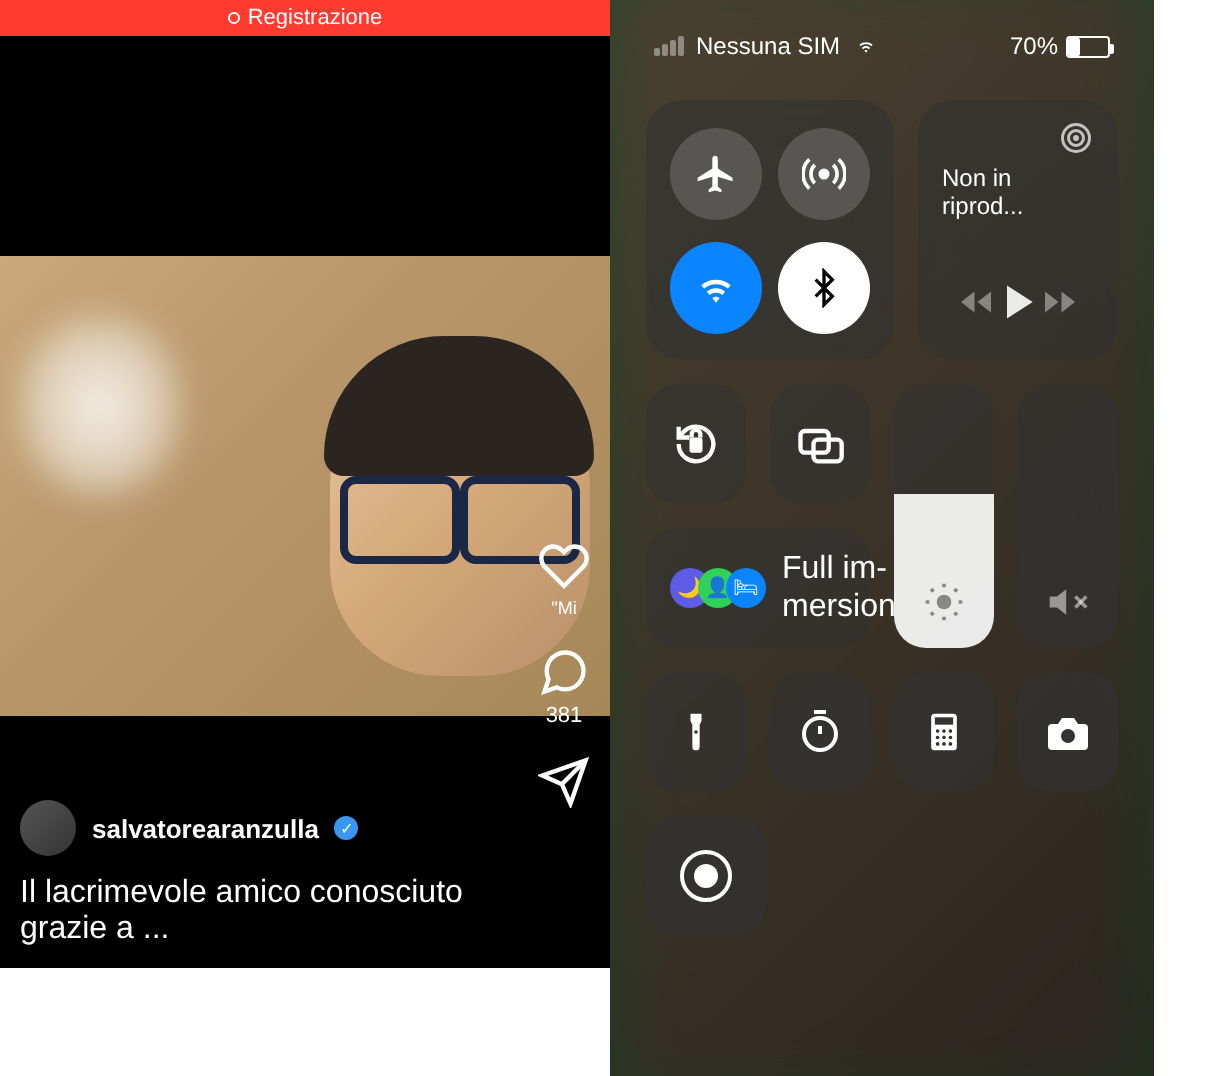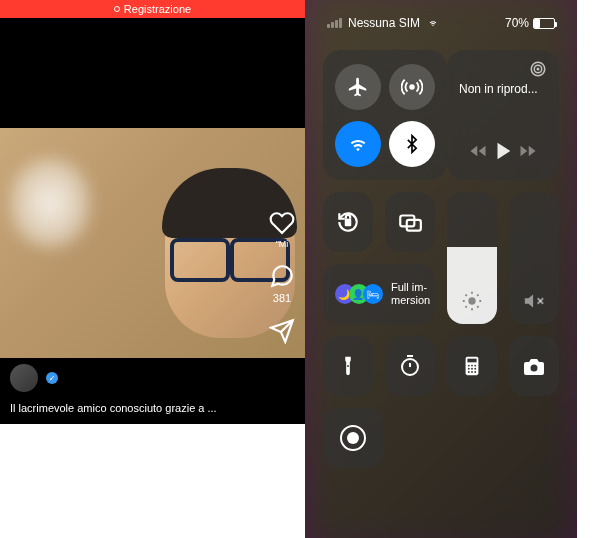--- a/index.html
+++ b/index.html
@@ -1,19 +1,19 @@
 <!DOCTYPE html>
 <html><head>
 <meta charset="utf-8">
 <style>
 * { margin: 0; padding: 0; box-sizing: border-box; }
 body { background: #fff; font-family: -apple-system, BlinkMacSystemFont, "Segoe UI", sans-serif; }
 .container { display: flex; width: 610px; height: 538px; }
-.left-panel { width: 305px; height: 424px; background: #be185d; position: relative; display: flex; flex-direction: column; }
-.right-panel { width: 272px; height: 538px; background: #a21caf; position: relative; display: flex; flex-direction: column; overflow: hidden; }
+.left-panel { width: 305px; height: 484px; background: #be185d; position: relative; display: flex; flex-direction: column; }
+.right-panel { width: 272px; height: 538px; background: #15803d; position: relative; display: flex; flex-direction: column; overflow: hidden; }
 
 
 .rec-bar { background: #ff3b30; height: 18px; display: flex; align-items: center; justify-content: center; gap: 4px; color: #fff; font-size: 11px; }
 .rec-dot { width: 6px; height: 6px; border: 1.5px solid #fff; border-radius: 50%; }
 .back-btn { position: absolute; top: 30px; left: 12px; color: #fff; }
 .video-area { flex: 1; position: relative; background: #000; }
 .video-frame { position: absolute; top: 110px; left: 0; right: 0; height: 230px; background: linear-gradient(135deg, #c9a87a 0%, #b8966a 40%, #a68858 100%); overflow: hidden; }
 .video-frame::before { content: ""; position: absolute; left: 10px; top: 30px; width: 80px; height: 90px; background: radial-gradient(ellipse, #f5f0e8 0%, rgba(245,240,232,0.5) 60%, transparent 100%); border-radius: 40px; filter: blur(8px); }
 .head { position: absolute; right: 10px; top: 40px; width: 160px; height: 180px; }
 .face { position: absolute; width: 130px; height: 160px; right: 0; top: 10px; background: linear-gradient(135deg, #e8c4a0 0%, #d4a878 50%, #b8906a 100%); border-radius: 65px 65px 55px 55px; }
@@ -24,38 +24,38 @@
 .glasses::after { right: 0; }
 .right-actions { position: absolute; right: 10px; bottom: 80px; display: flex; flex-direction: column; align-items: center; gap: 14px; color: #fff; }
 .action-item { display: flex; flex-direction: column; align-items: center; gap: 3px; }
 .action-count { font-size: 11px; color: #fff; }
 .like-label { font-size: 9px; color: #fff; }
 .bottom-info { position: absolute; bottom: 10px; left: 10px; right: 50px; color: #fff; }
 .user-row { display: flex; align-items: center; gap: 8px; margin-bottom: 10px; }
 .avatar { width: 28px; height: 28px; border-radius: 50%; background: linear-gradient(135deg, #555, #333); }
 .username { font-size: 13px; font-weight: 600; color: #fff; }
 .verified { width: 12px; height: 12px; background: #3897f0; border-radius: 50%; display: inline-flex; align-items: center; justify-content: center; color: #fff; font-size: 8px; }
-.caption { font-size: 11px; color: #fff; }
+.caption { font-size: 16px; color: #fff; }
 
 
 .cc-bg { position: absolute; inset: 0; background: linear-gradient(135deg, #8a7a5a 0%, #6a5d48 50%, #4a4238 100%); filter: blur(20px); transform: scale(1.1); }
 .cc-overlay { position: absolute; inset: 0; background: rgba(0,0,0,0.45); }
 .cc-content { position: relative; z-index: 2; padding: 8px 18px; height: 100%; display: flex; flex-direction: column; }
 .status-bar { display: flex; justify-content: space-between; align-items: center; color: #fff; font-size: 12px; height: 30px; padding: 0 4px; margin-bottom: 12px; }
 .status-left { display: flex; align-items: center; gap: 6px; }
 .signal-bars { display: flex; gap: 1px; align-items: flex-end; }
 .bar { width: 3px; background: rgba(255,255,255,0.4); border-radius: 1px; }
 .bar:nth-child(1){height:4px} .bar:nth-child(2){height:6px} .bar:nth-child(3){height:8px} .bar:nth-child(4){height:10px}
 .wifi-mini { width: 14px; height: 10px; }
 .status-right { display: flex; align-items: center; gap: 4px; }
 .battery { width: 22px; height: 11px; border: 1px solid #fff; border-radius: 2px; position: relative; }
 .battery::after { content: ""; position: absolute; right: -3px; top: 3px; width: 2px; height: 5px; background: #fff; border-radius: 0 1px 1px 0; }
 .battery-fill { height: 100%; width: 31%; background: #fff; border-radius: 1px; }
 
-.cc-grid { display: grid; grid-template-columns: 1fr 1fr; gap: 0; }
+.cc-grid { display: grid; grid-template-columns: 1fr 1fr; gap: 12px; }
 .tile { background: rgba(50,50,50,0.65); border-radius: 18px; backdrop-filter: blur(10px); }
 .conn-tile { height: 130px; padding: 12px; display: grid; grid-template-columns: 1fr 1fr; grid-template-rows: 1fr 1fr; gap: 8px; align-items: center; justify-items: center; }
 .conn-btn { width: 46px; height: 46px; border-radius: 50%; display: flex; align-items: center; justify-content: center; }
 .conn-off { background: rgba(120,120,120,0.5); }
 .conn-on-blue { background: #0a84ff; }
 .conn-on-white { background: #fff; color: #000; }
 .media-tile { height: 130px; padding: 14px 12px; display: flex; flex-direction: column; justify-content: space-between; position: relative; }
 .airplay-icon { position: absolute; top: 10px; right: 12px; opacity: 0.7; }
 .media-title { font-size: 12px; color: #fff; margin-top: 18px; }
 .media-controls { display: flex; justify-content: space-around; align-items: center; padding: 0 8px 4px; }
@@ -63,21 +63,21 @@
 .media-btn.dim { opacity: 0.4; }
 
 .row2 { display: grid; grid-template-columns: repeat(4, 1fr); gap: 12px; margin-top: 12px; }
 .small-tile { height: 60px; border-radius: 16px; background: rgba(50,50,50,0.65); display: flex; align-items: center; justify-content: center; color: #fff; }
 .focus-tile { grid-column: span 2; display: flex; align-items: center; gap: 8px; padding: 0 12px; justify-content: flex-start; }
 .focus-icons { display: flex; }
 .focus-icon-badge { width: 20px; height: 20px; border-radius: 50%; margin-left: -6px; display: flex; align-items: center; justify-content: center; font-size: 10px; }
 .focus-icon-badge:first-child { margin-left: 0; background: #5e5ce6; }
 .focus-icon-badge:nth-child(2) { background: #30d158; }
 .focus-icon-badge:nth-child(3) { background: #0a84ff; }
-.focus-text { font-size: 11px; color: #fff; line-height: 1.2; }
+.focus-text { font-size: 16px; color: #fff; line-height: 1.2; }
 
 .slider-tile { grid-row: span 2; height: 132px; background: rgba(50,50,50,0.65); border-radius: 16px; position: relative; overflow: hidden; display: flex; align-items: flex-end; justify-content: center; }
 .slider-fill { position: absolute; bottom: 0; left: 0; right: 0; background: rgba(255,255,255,0.9); }
 .slider-icon { position: relative; z-index: 2; margin-bottom: 12px; color: #888; }
 .slider-icon.muted { color: rgba(255,255,255,0.5); }
 
 .row3 { display: grid; grid-template-columns: repeat(4, 1fr); gap: 12px; margin-top: 12px; }
 .screen-rec-tile { width: 60px; height: 60px; border-radius: 16px; background: rgba(50,50,50,0.65); display: flex; align-items: center; justify-content: center; margin-top: 12px; }
 .rec-circle { width: 26px; height: 26px; border: 2px solid #fff; border-radius: 50%; display: flex; align-items: center; justify-content: center; }
 .rec-inner { width: 12px; height: 12px; background: #fff; border-radius: 50%; }
@@ -124,20 +124,21 @@
       <div class="action-item">
         <svg width="26" height="26" viewBox="0 0 24 24" fill="none" stroke="#fff" stroke-width="2">
             <line x1="22" y1="2" x2="11" y2="13"></line>
             <polygon points="22 2 15 22 11 13 2 9 22 2"></polygon>
           </svg>
       </div>
     </div>
     <div class="bottom-info">
       <div class="user-row">
         <div class="avatar"></div>
+        <span class="username">salvatorearanzulla</span>
         <span class="verified">✓</span>
       </div>
       <div class="caption">Il lacrimevole amico conosciuto grazie a ...</div>
     </div>
   </div>
 
   <div class="right-panel">
     <div class="cc-bg"></div>
     <div class="cc-overlay"></div>
     <div class="cc-content">

